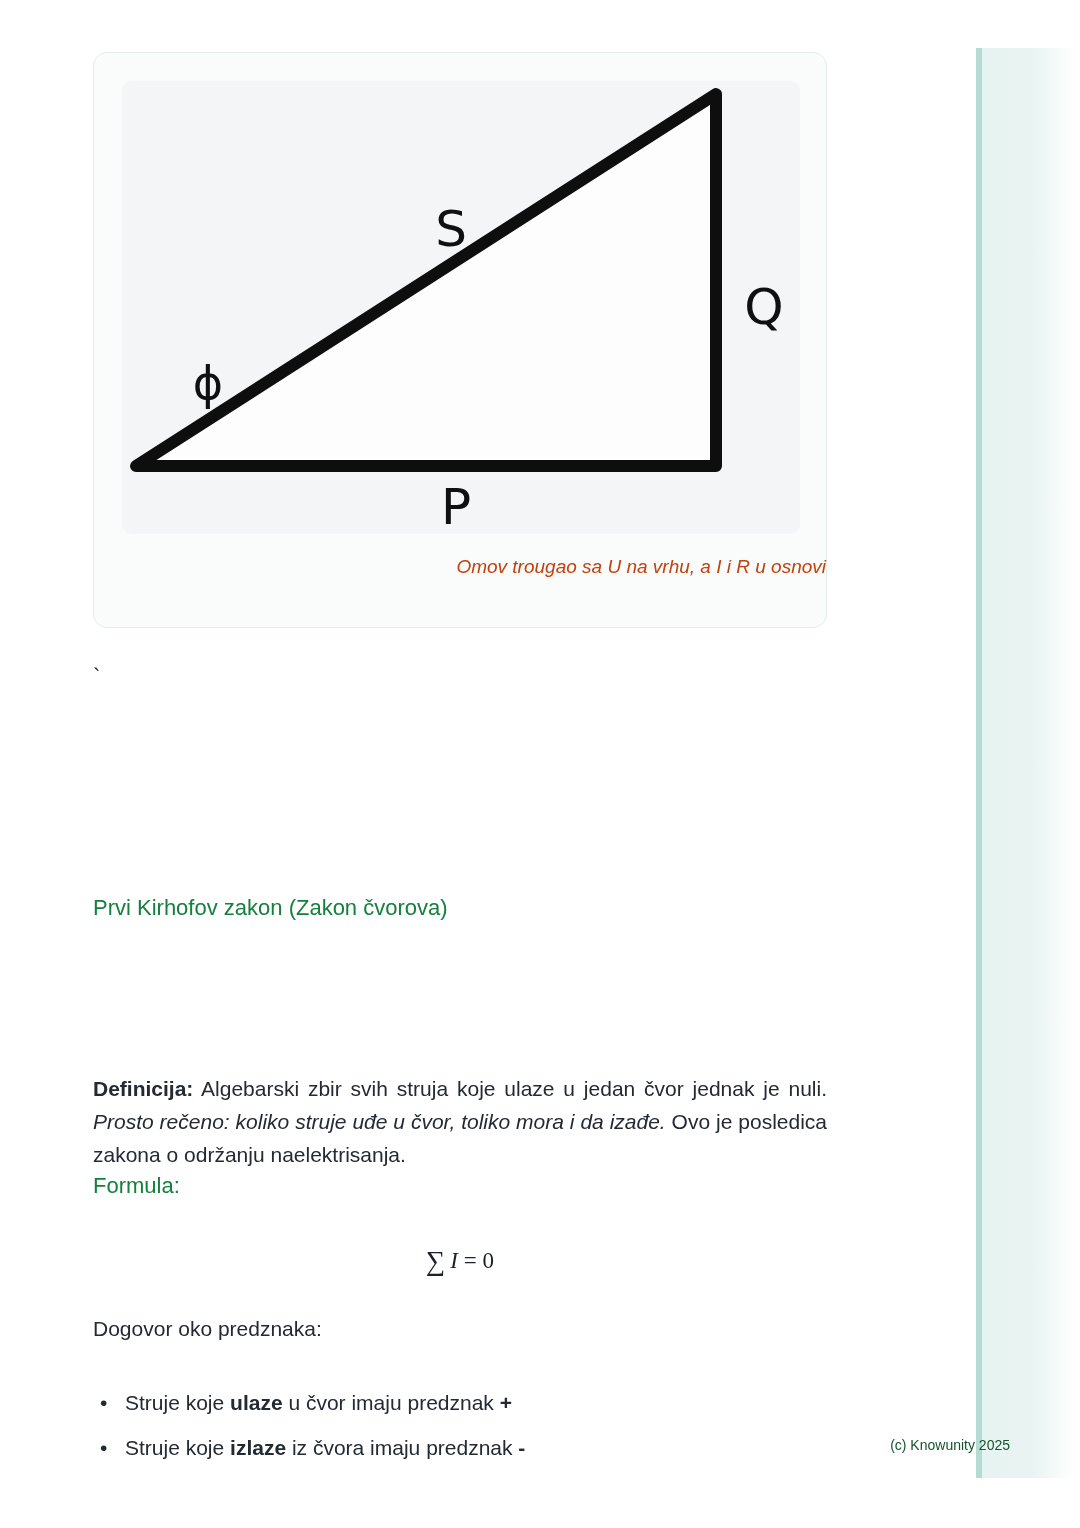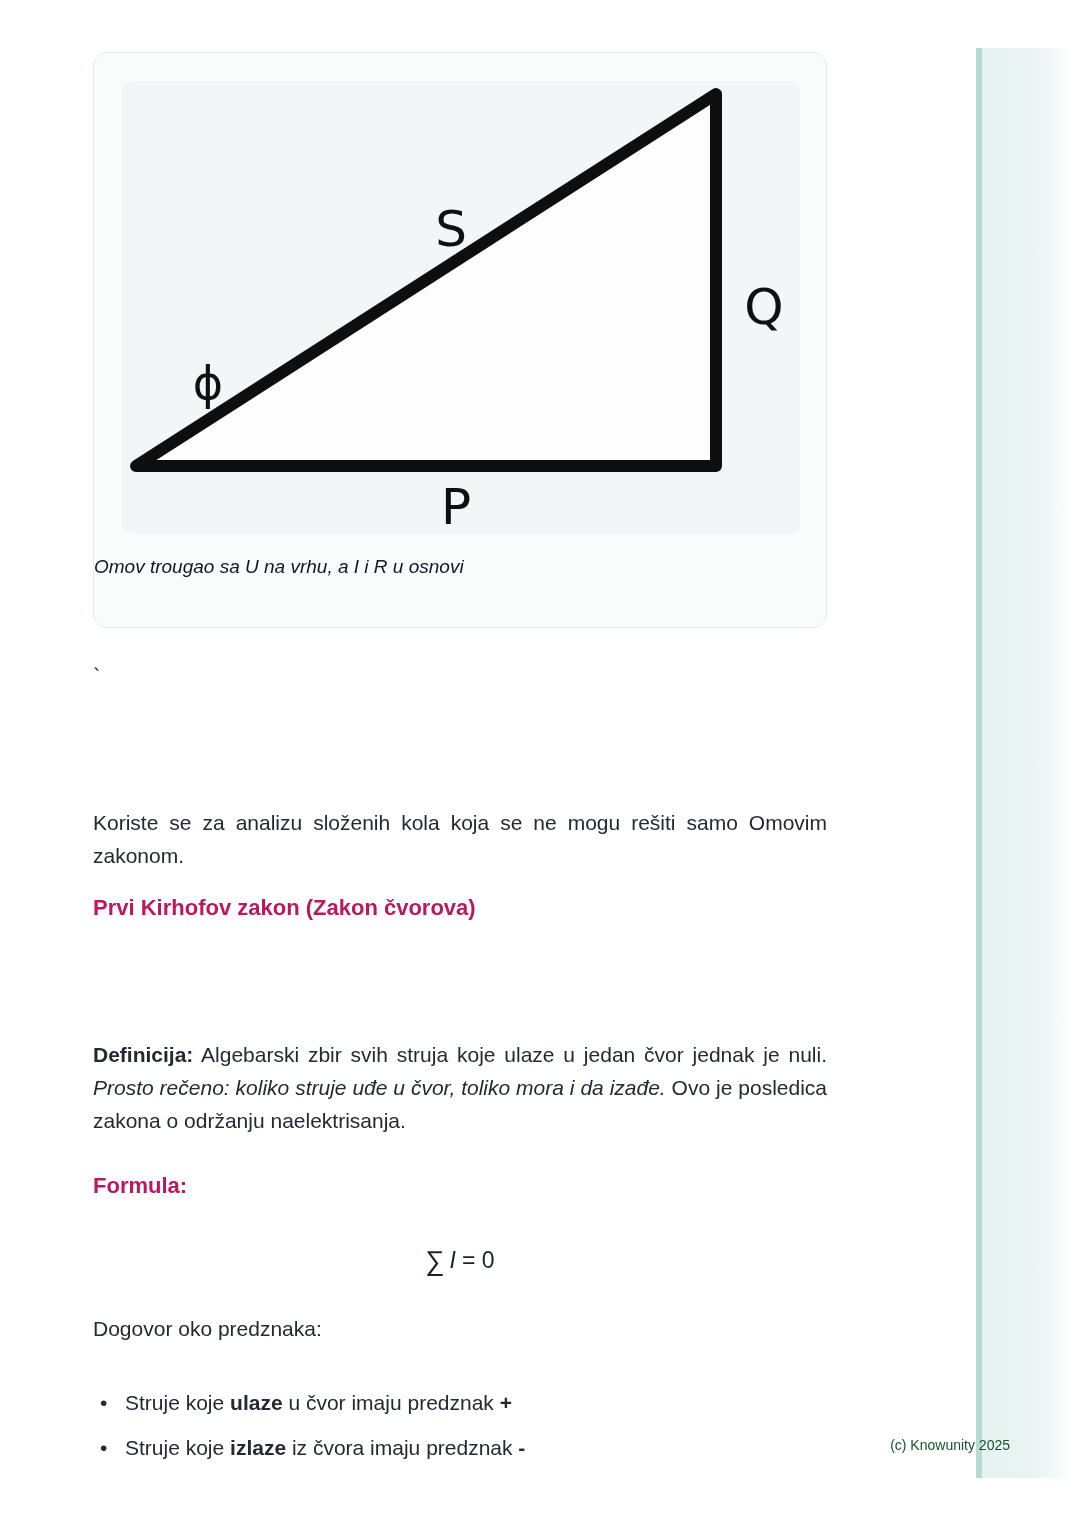--- a/index.html
+++ b/index.html
@@ -47,24 +47,24 @@
     font-size: 50px;
     line-height: 1;
   }
   .lbl-s   { left: 329px; top: 148px; }
   .lbl-q   { left: 642px; top: 226px; }
   .lbl-p   { left: 334px; top: 426px; }
   .lbl-phi { left: 86px;  top: 302px; font-size: 46px; }
   .figure-caption {
     position: absolute;
     left: 0; right: 0; top: 503px;
-    text-align: left;
+    text-align: right;
     font-style: italic;
     font-size: 19px;
-    color: #0f172a;
+    color: #c2410c;
   }
 
   .stray {
     position: absolute;
     left: 93px; top: 664px;
     font-size: 22px; color: #232a34;
   }
 
   .heading {
     position: absolute;
@@ -76,36 +76,36 @@
   .para {
     position: absolute;
     left: 93px; width: 734px;
     font-size: 21px; line-height: 33px;
   }
   .justify { text-align: justify; }
 
   .subheading {
     position: absolute;
     left: 93px; width: 734px;
-    font-size: 22px; font-weight: 700;
-    color: #be185d;
+    font-size: 22px; font-weight: 400;
+    color: #15803d;
   }
 
   .pos-intro   { top: 806px; }
   .pos-sub1    { top: 895px; }
   .pos-nodes   { top: 948px; }
-  .pos-def     { top: 1038px; }
+  .pos-def     { top: 1072px; }
   .pos-flabel  { top: 1173px; }
   .pos-dogovor { top: 1312px; }
 
   .formula {
     position: absolute;
     left: 93px; top: 1246px; width: 734px;
     text-align: center;
-    font-family: Liberation Sans, sans-serif;
+    font-family: Liberation Serif, serif;
     font-size: 23px;
     color: #1b212b;
   }
   .formula .sigma { font-size: 27px; vertical-align: -2px; }
   .formula .fvar  { font-style: italic; margin: 0 6px 0 5px; }
 
   .bullets {
     position: absolute;
     left: 93px; top: 1386px; width: 734px;
     list-style: none;
@@ -147,21 +147,20 @@
       <span class="tri-label lbl-q">Q</span>
       <span class="tri-label lbl-p">P</span>
       <span class="tri-label lbl-phi">ϕ</span>
     </div>
     <figcaption class="figure-caption">Omov trougao sa U na vrhu, a I i R u osnovi</figcaption>
   </figure>
 
   <div class="stray">`</div>
 
 
-  <p class="para justify pos-intro">Koriste se za analizu složenih kola koja se ne mogu rešiti samo Omovim zakonom.</p>
 
   <h3 class="subheading pos-sub1">Prvi Kirhofov zakon (Zakon čvorova)</h3>
 
 
   <p class="para justify pos-def"><strong>Definicija:</strong><span> Algebarski zbir svih struja koje ulaze u jedan čvor jednak je nuli. </span><em>Prosto rečeno: koliko struje uđe u čvor, toliko mora i da izađe.</em><span> Ovo je posledica zakona o održanju naelektrisanja.</span></p>
 
   <p class="subheading pos-flabel">Formula:</p>
 
   <div class="formula"><span class="sigma">∑</span><span class="fvar">I</span><span class="frhs">= 0</span></div>
 

